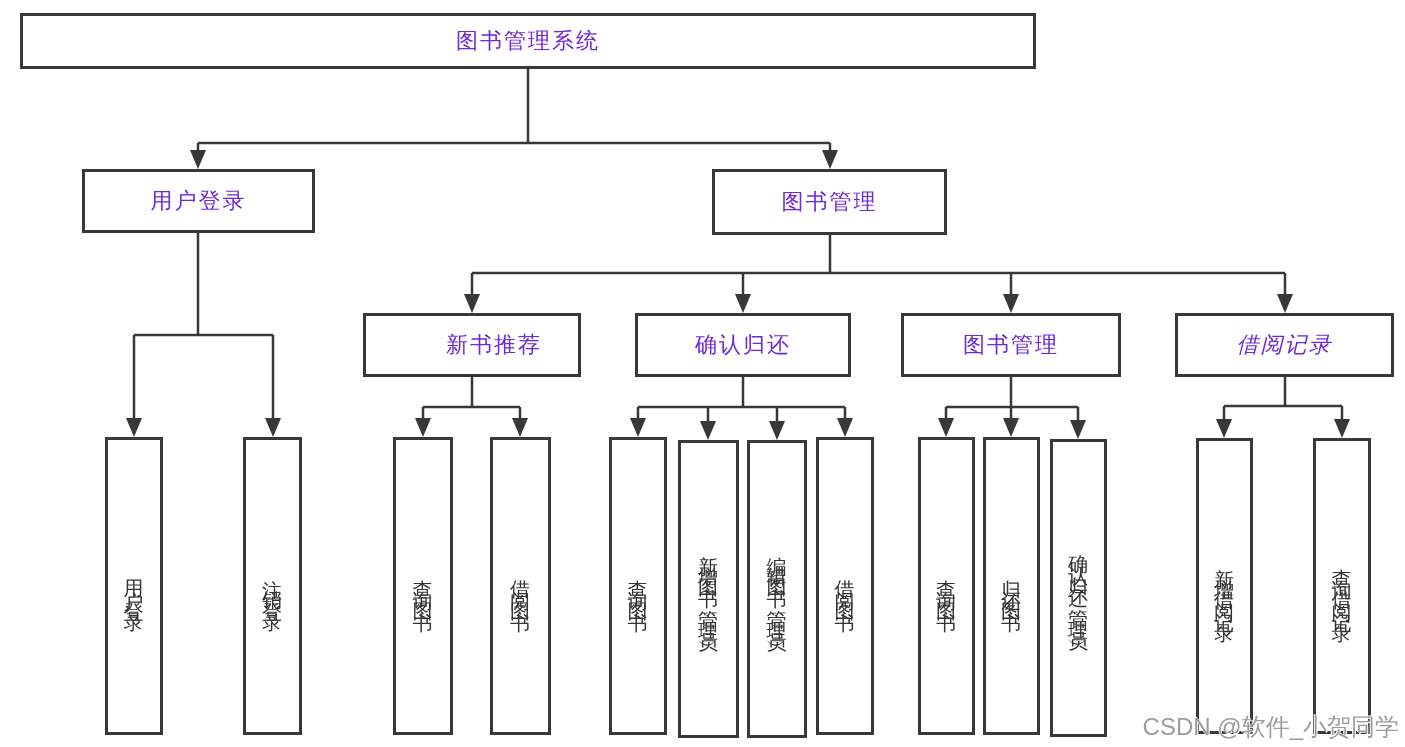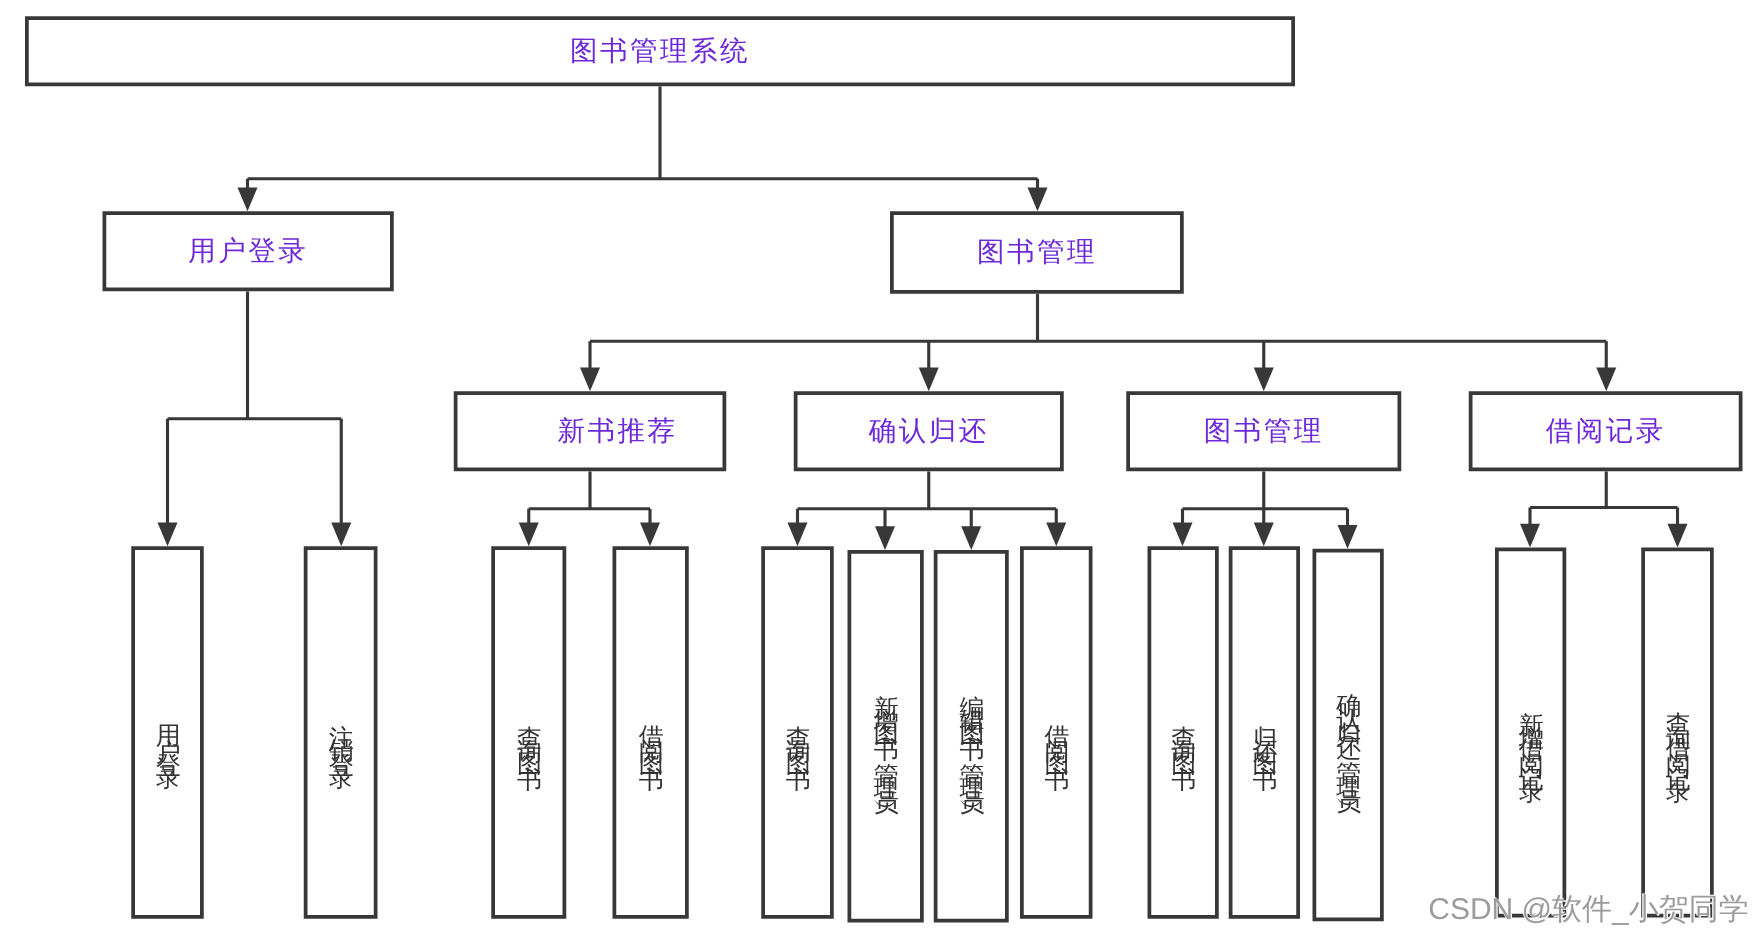--- a/index.html
+++ b/index.html
@@ -49,21 +49,21 @@
   
   .root-box      { left: 20px;   top: 13px;  width: 1016px; height: 56px; }
   
   .login-box     { left: 82px;   top: 169px; width: 233px;  height: 64px; }
   .bookmgmt-box  { left: 712px;  top: 169px; width: 235px;  height: 66px; }
   
   .l3 { top: 313px; height: 64px; }
   .newbook-box   { left: 363px;  width: 218px; padding-left: 44px; }
   .bookborrow-box{ left: 635px;  width: 216px; }
   .currentb-box  { left: 901px;  width: 220px; }
-  .record-box    { left: 1175px; width: 219px; }
+  .record-box    { left: 1175px; width: 219px; font-style: italic; }
   
   .leaf { top: 437px; height: 298px; }
   .leaf-1  { left: 105px;  width: 58px; }
   .leaf-2  { left: 243px;  width: 59px; }
   .leaf-3  { left: 393px;  width: 60px; }
   .leaf-4  { left: 490px;  width: 61px; }
   .leaf-5  { left: 609px;  width: 58px; }
   .leaf-6  { left: 678px;  width: 61px; top: 440px; }
   .leaf-7  { left: 747px;  width: 60px; top: 440px; }
   .leaf-8  { left: 816px;  width: 58px; }

